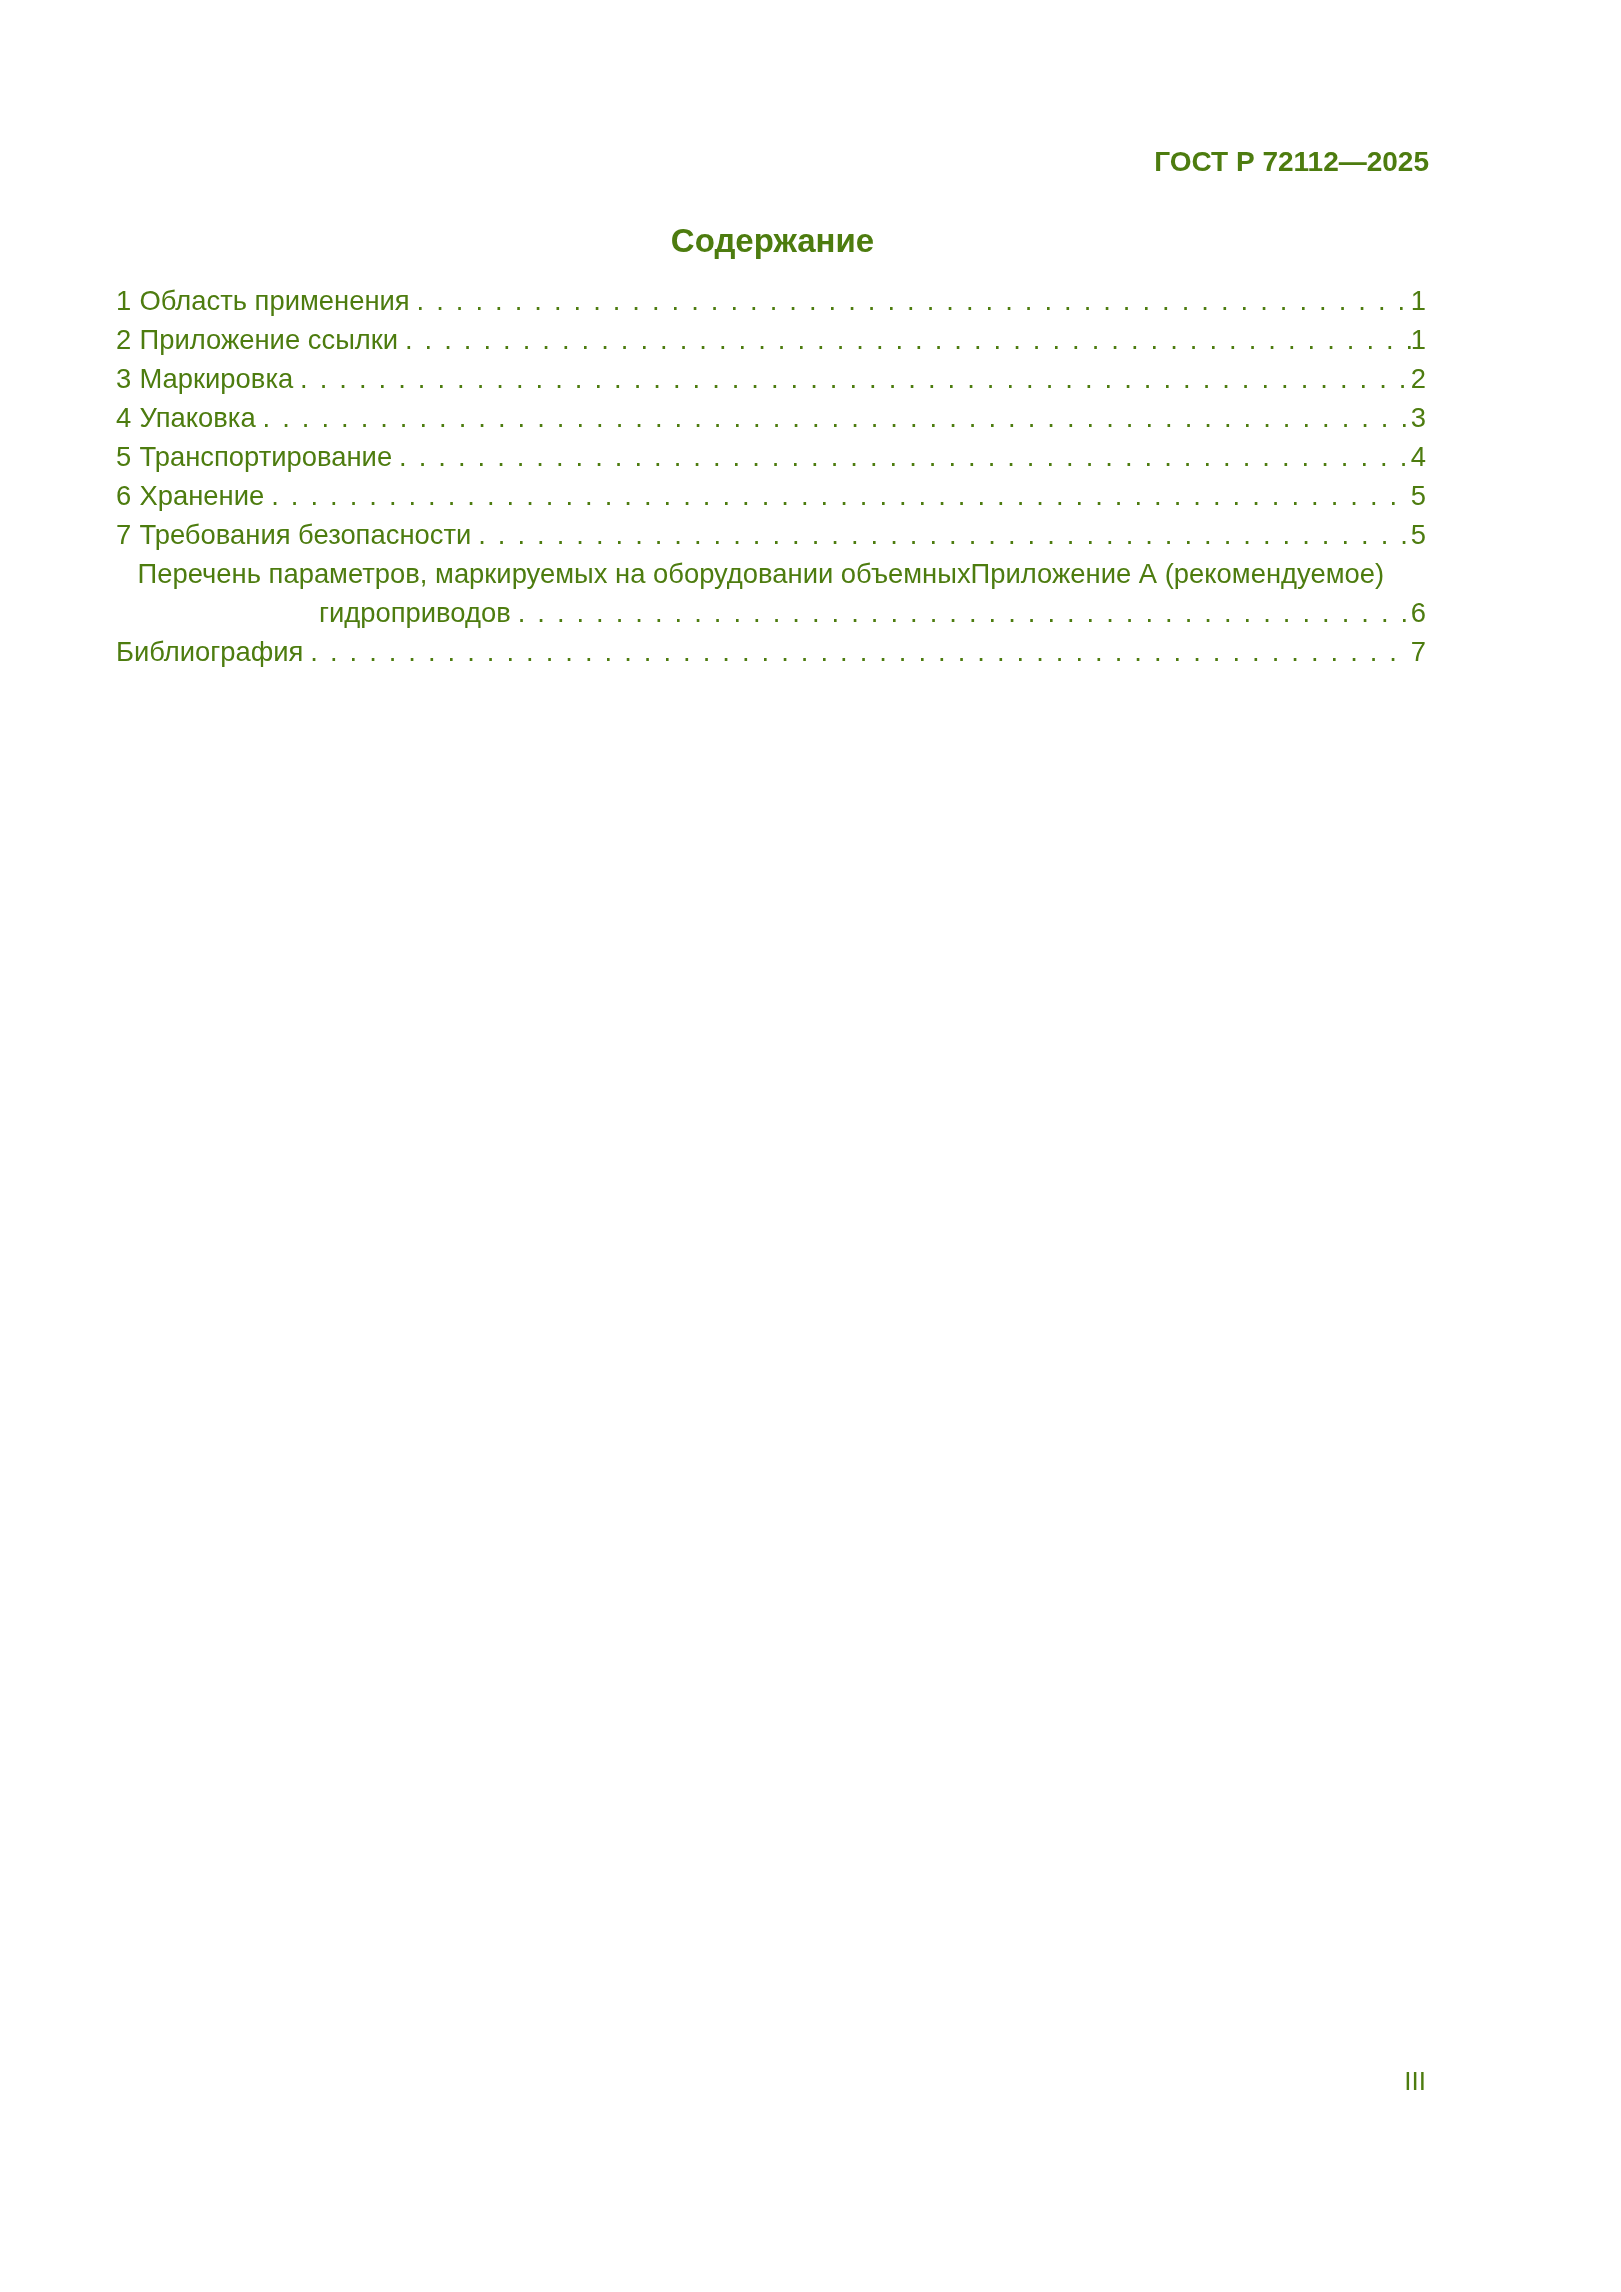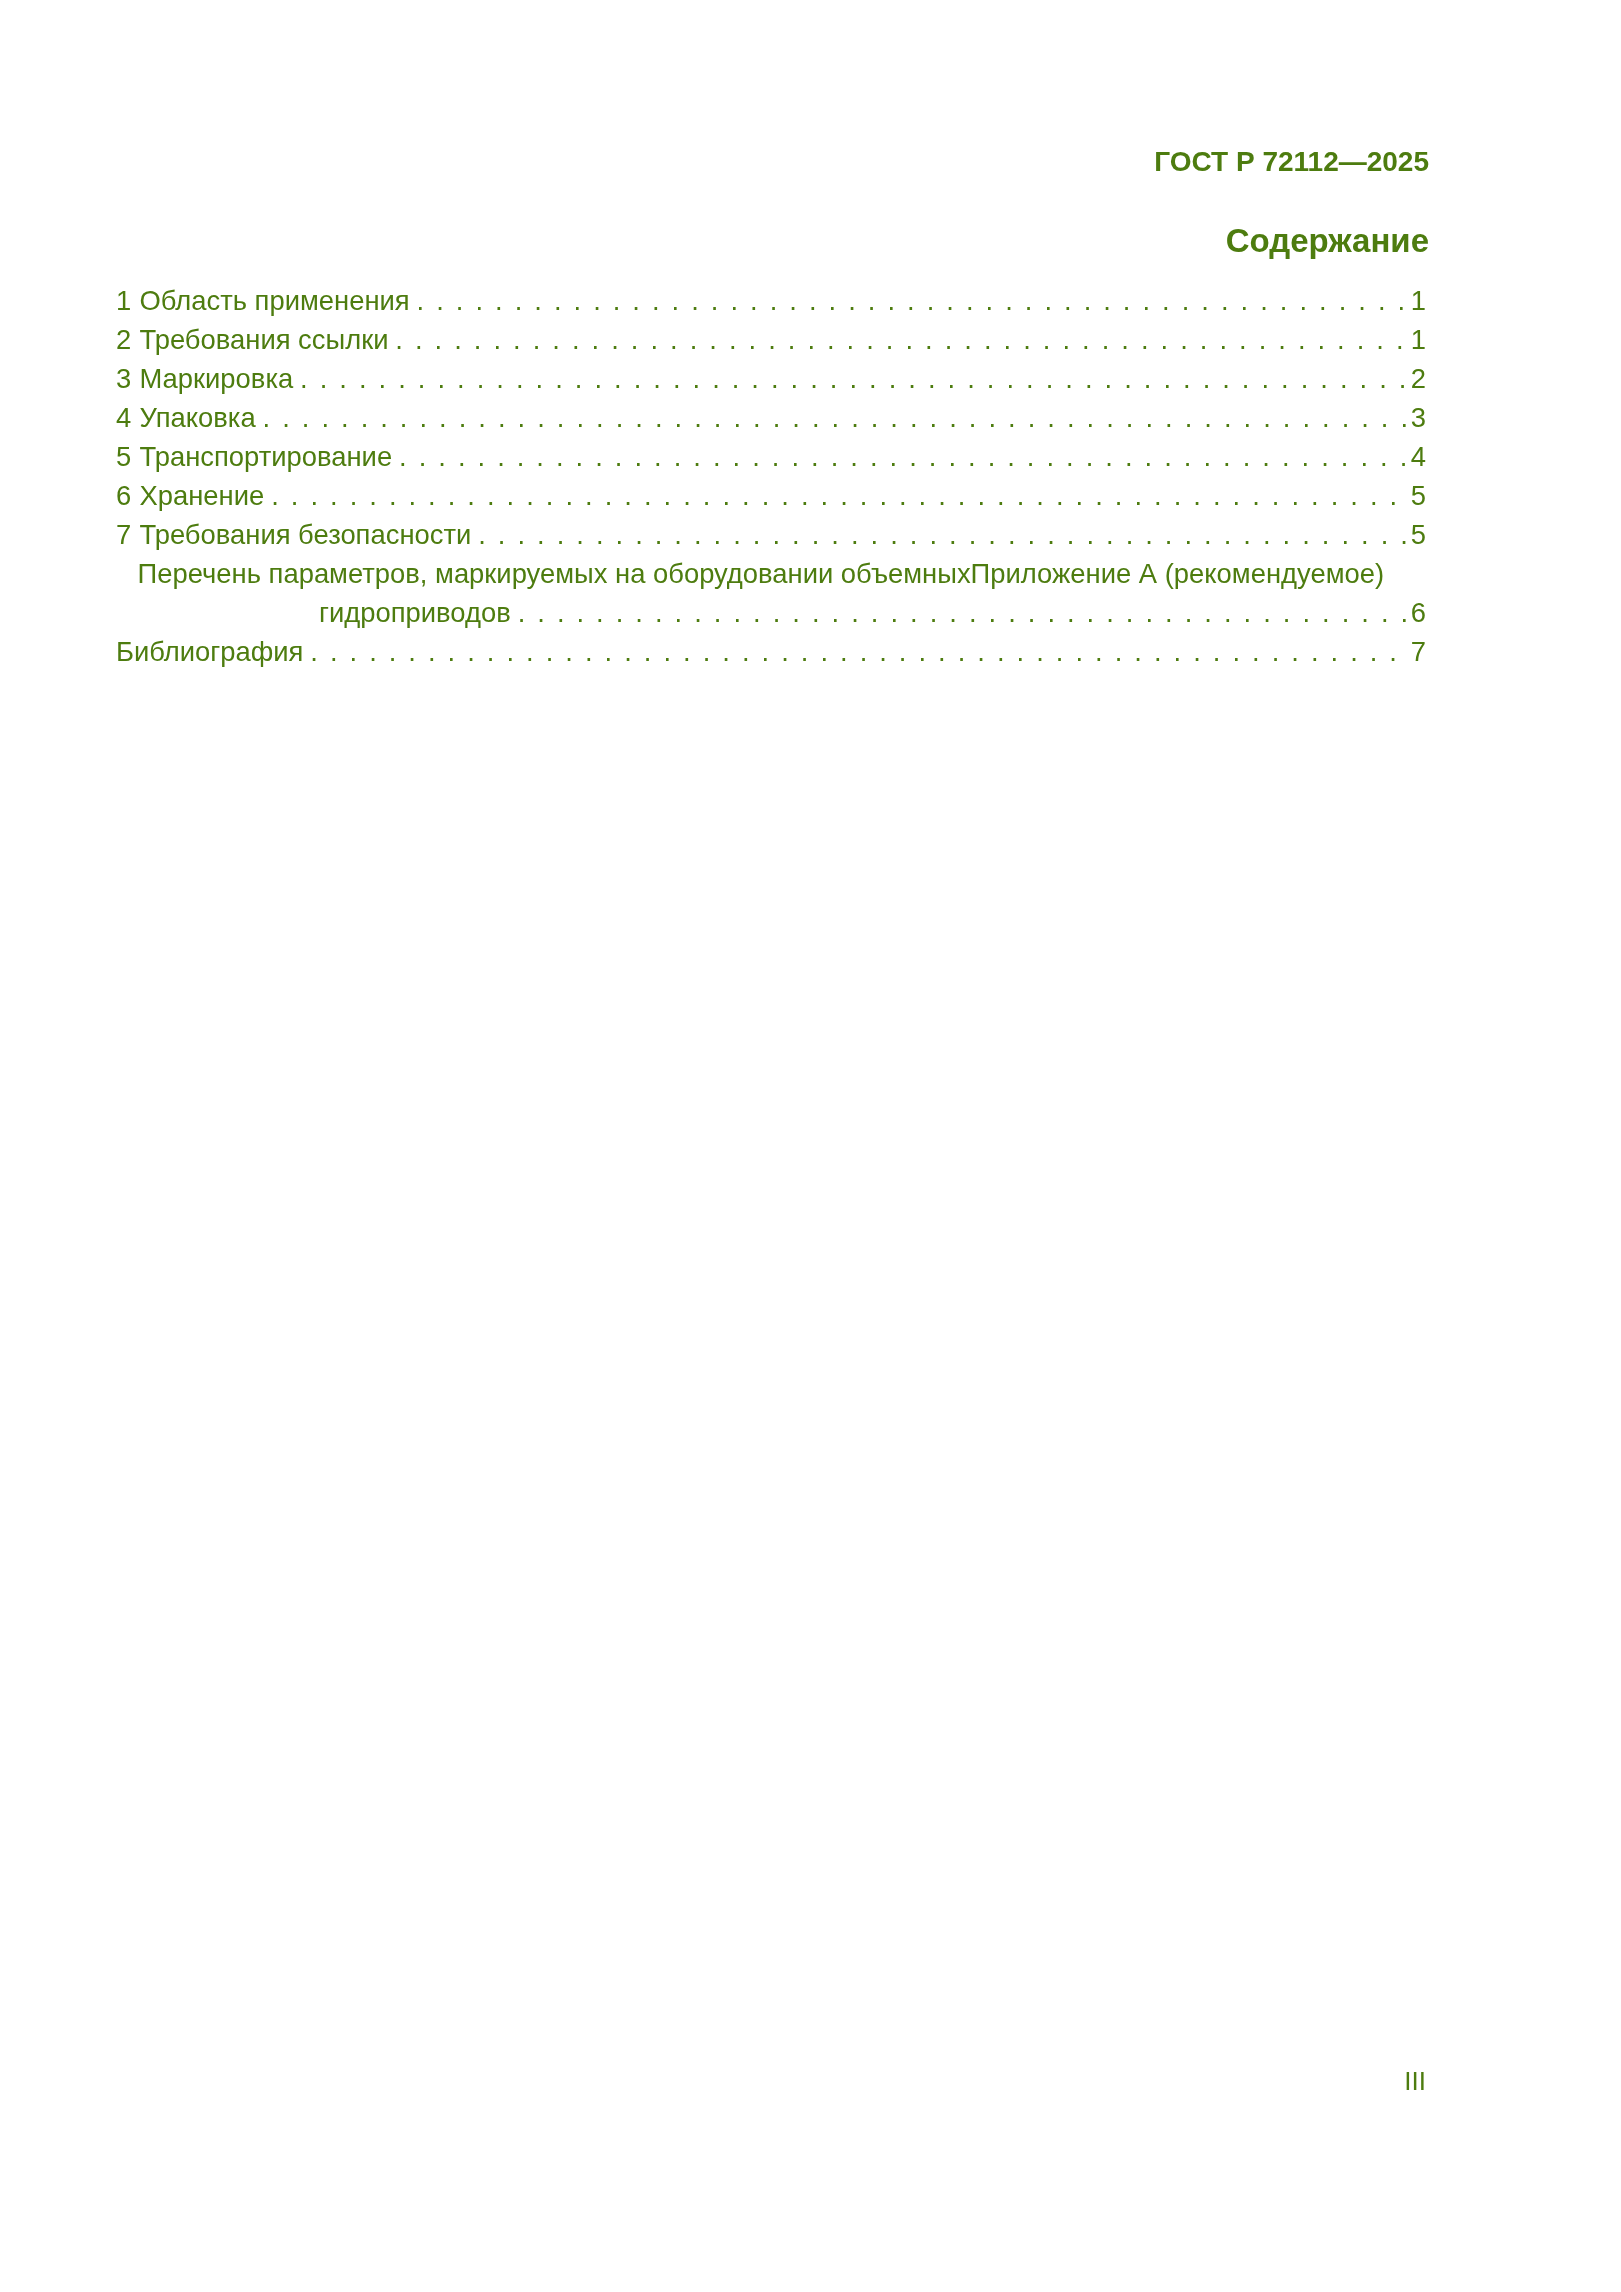--- a/index.html
+++ b/index.html
@@ -26,21 +26,21 @@
     font-weight: 700;
     line-height: 29px;
     white-space: nowrap;
   }
   .doc-title {
     position: absolute;
     top: 224px;
     left: 116px;
     width: 1313px;
     margin: 0;
-    text-align: right;
+    text-align: center;
     font-size: 33px;
     font-weight: 700;
     line-height: 33px;
   }
   .toc {
     position: absolute;
     top: 281px;
     left: 116px;
     width: 1310px;
   }
@@ -101,21 +101,21 @@
 
     <div class="toc-row">
       <span class="toc-num">1</span>
       <span class="toc-label">Область применения</span>
       <span class="leader"></span>
       <span class="toc-page">1</span>
     </div>
 
     <div class="toc-row">
       <span class="toc-num">2</span>
-      <span class="toc-label">Требования ссылки</span>
+      <span class="toc-label">Приложение ссылки</span>
       <span class="leader"></span>
       <span class="toc-page">1</span>
     </div>
 
     <div class="toc-row">
       <span class="toc-num">3</span>
       <span class="toc-label">Маркировка</span>
       <span class="leader"></span>
       <span class="toc-page">2</span>
     </div>

